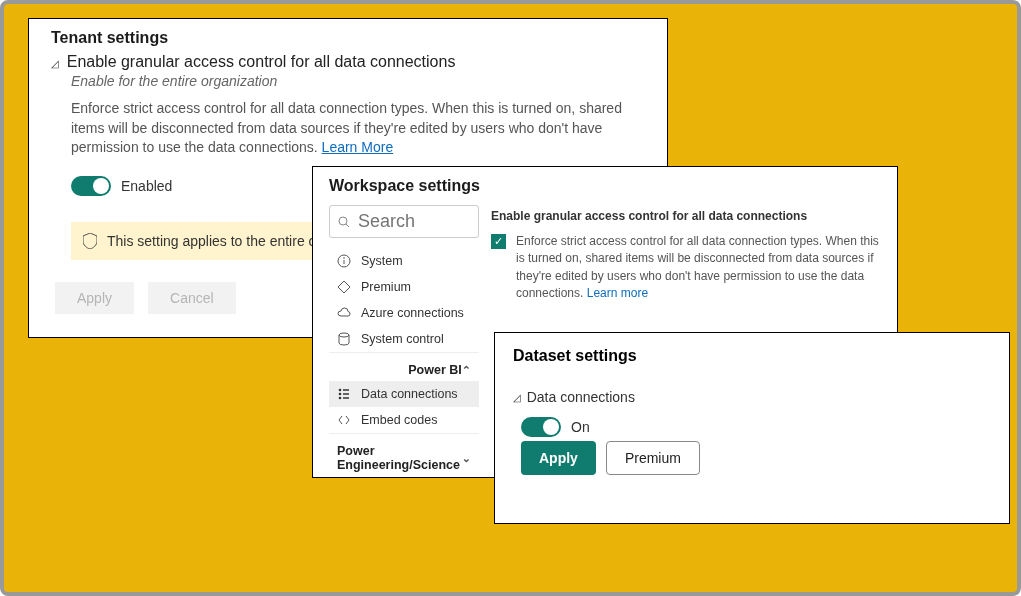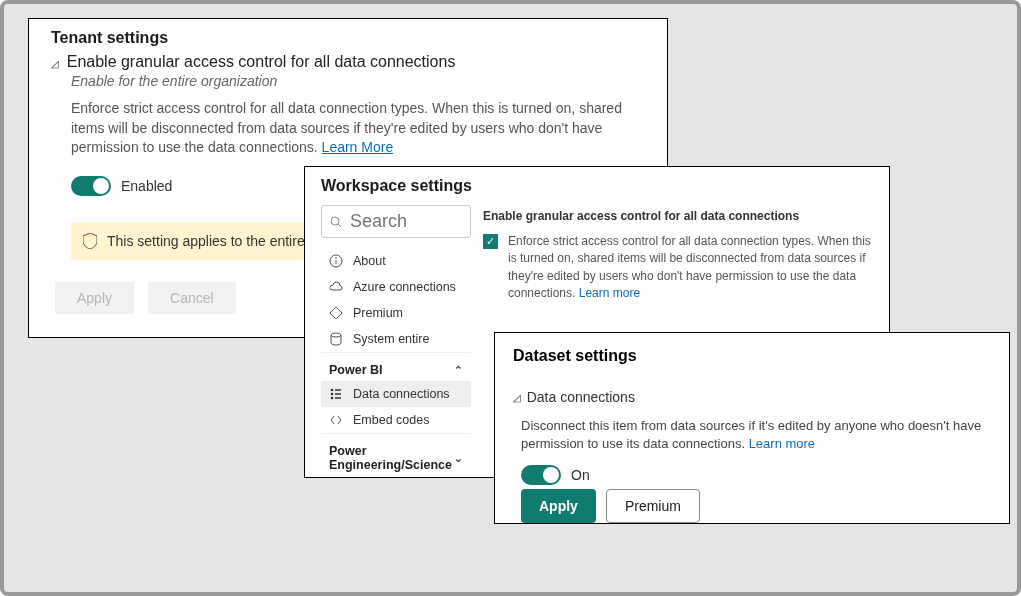--- a/index.html
+++ b/index.html
@@ -7,21 +7,21 @@
     margin: 0;
     font-family: "Segoe UI", -apple-system, sans-serif;
     background: #fff;
   }
   .canvas {
     position: relative;
     width: 1021px;
     height: 596px;
     border: 4px solid #999;
     border-radius: 8px;
-    background: #e5e5e5;
+    background: #eab308;
     overflow: hidden;
   }
   .panel {
     position: absolute;
     background: #fff;
     border: 1.5px solid #000;
   }
 
   
   .tenant {
@@ -121,21 +121,21 @@
     background: #f2f2f2;
     color: #b5b5b5;
     border: none;
     font-size: 14px;
     cursor: default;
   }
 
   
   .workspace {
     top: 162px;
-    left: 300px;
+    left: 308px;
     width: 586px;
     height: 312px;
     padding: 10px 16px 12px 16px;
   }
   .workspace h2 {
     margin: 0 0 10px 0;
     font-size: 16px;
     font-weight: 700;
     color: #1b1b1b;
   }
@@ -182,21 +182,21 @@
     width: 14px;
     height: 14px;
     flex-shrink: 0;
   }
   .side-group {
     padding: 10px 8px 4px 8px;
     font-size: 12.5px;
     font-weight: 600;
     color: #222;
     display: flex;
-    justify-content: space-between;
+    justify-content: flex-end;
     align-items: center;
     border-top: 1px solid #eee;
   }
   .side-group .chev { font-size: 11px; color: #555; }
 
   .ws-content {
     flex: 1;
     font-size: 12px;
     color: #333;
   }
@@ -342,40 +342,40 @@
             </svg>
           <input type="text" placeholder="Search" style="">
         </div>
 
         <div class="side-item">
           <svg class="icn" viewBox="0 0 14 14">
               <circle cx="7" cy="7" r="6" fill="none" stroke="#555"></circle>
               <line x1="7" y1="6" x2="7" y2="10" stroke="#555"></line>
               <circle cx="7" cy="4" r="0.8" fill="#555"></circle>
             </svg>
-          <span>About</span>
+          <span>System</span>
         </div>
         <div class="side-item">
           <svg class="icn" viewBox="0 0 14 14">
+              <path d="M7 1 L13 7 L7 13 L1 7 Z" fill="none" stroke="#555"></path>
+            </svg>
+          <span>Premium</span>
+        </div>
+        <div class="side-item">
+          <svg class="icn" viewBox="0 0 14 14">
               <path d="M4 10 Q1 10 1 7.5 Q1 5 4 5 Q4.5 2 7.5 2 Q11 2 11 5.5 Q13 5.5 13 8 Q13 10 11 10 Z" fill="none" stroke="#555"></path>
             </svg>
           <span>Azure connections</span>
-        </div>
-        <div class="side-item">
-          <svg class="icn" viewBox="0 0 14 14">
-              <path d="M7 1 L13 7 L7 13 L1 7 Z" fill="none" stroke="#555"></path>
-            </svg>
-          <span>Premium</span>
         </div>
         <div class="side-item">
           <svg class="icn" viewBox="0 0 14 14">
               <ellipse cx="7" cy="3" rx="5" ry="2" fill="none" stroke="#555"></ellipse>
               <path d="M2 3 V11 Q2 13 7 13 Q12 13 12 11 V3" fill="none" stroke="#555"></path>
             </svg>
-          <span>System entire</span>
+          <span>System control</span>
         </div>
 
         <div class="side-group">
           <span>Power BI</span>
           <span class="chev">⌃</span>
         </div>
         <div class="side-item active">
           <svg class="icn" viewBox="0 0 14 14">
               <circle cx="3" cy="3" r="1.3" fill="#333"></circle>
               <circle cx="3" cy="7" r="1.3" fill="#333"></circle>
@@ -411,24 +411,20 @@
       </div>
     </div>
   </div>
 
   <div class="panel dataset">
     <h2>Dataset settings</h2>
     <div class="ds-sub">
       <span class="tri">◿</span>
       <span>Data connections</span>
     </div>
-    <p class="ds-desc">
-      <span>Disconnect this item from data sources if it's edited by anyone who doesn't have permission to use its data connections. </span>
-      <span class="learn3">Learn more</span>
-    </p>
     <div class="ds-toggle-row">
       <div class="toggle-on"></div>
       <span class="toggle-label">On</span>
     </div>
     <div class="ds-btn-row">
       <button class="btn-primary">Apply</button>
       <button class="btn-secondary">Premium</button>
     </div>
   </div>
 

